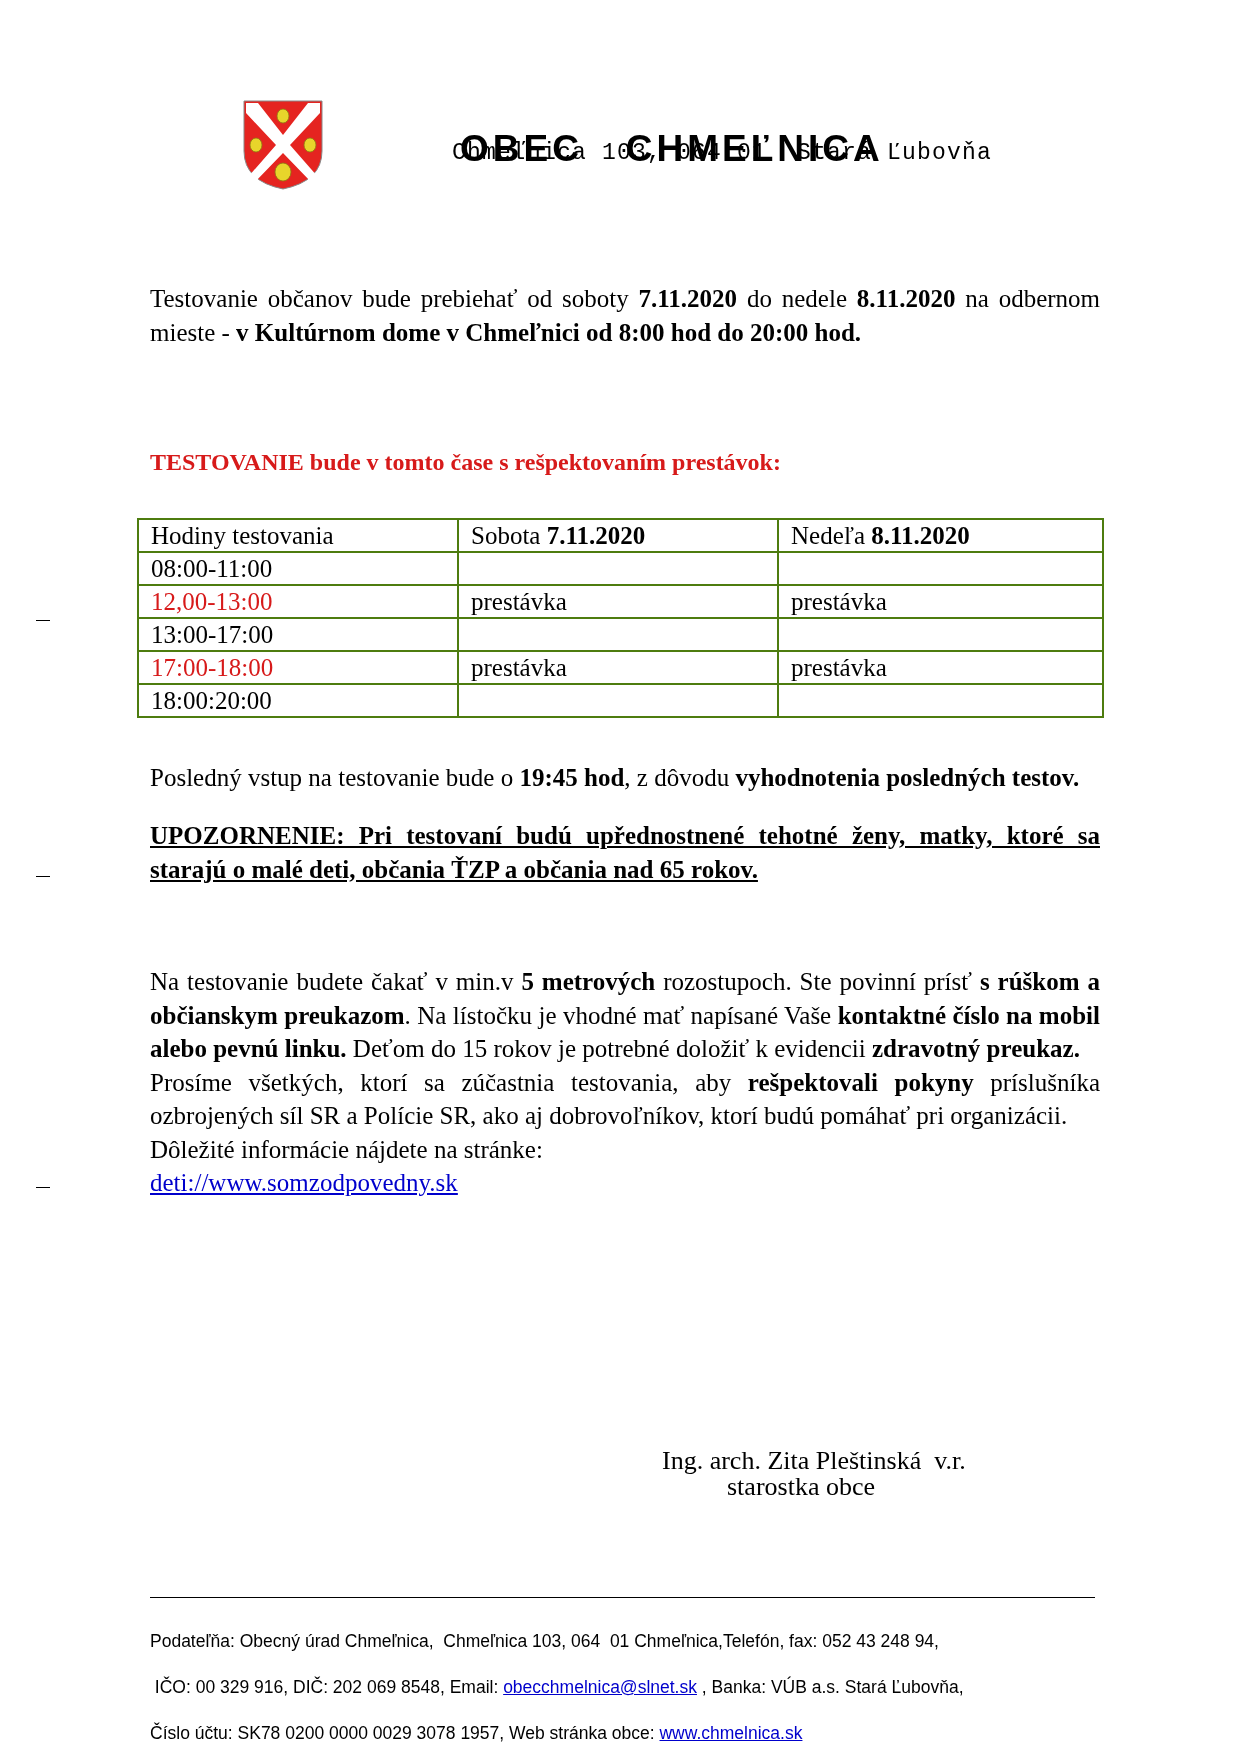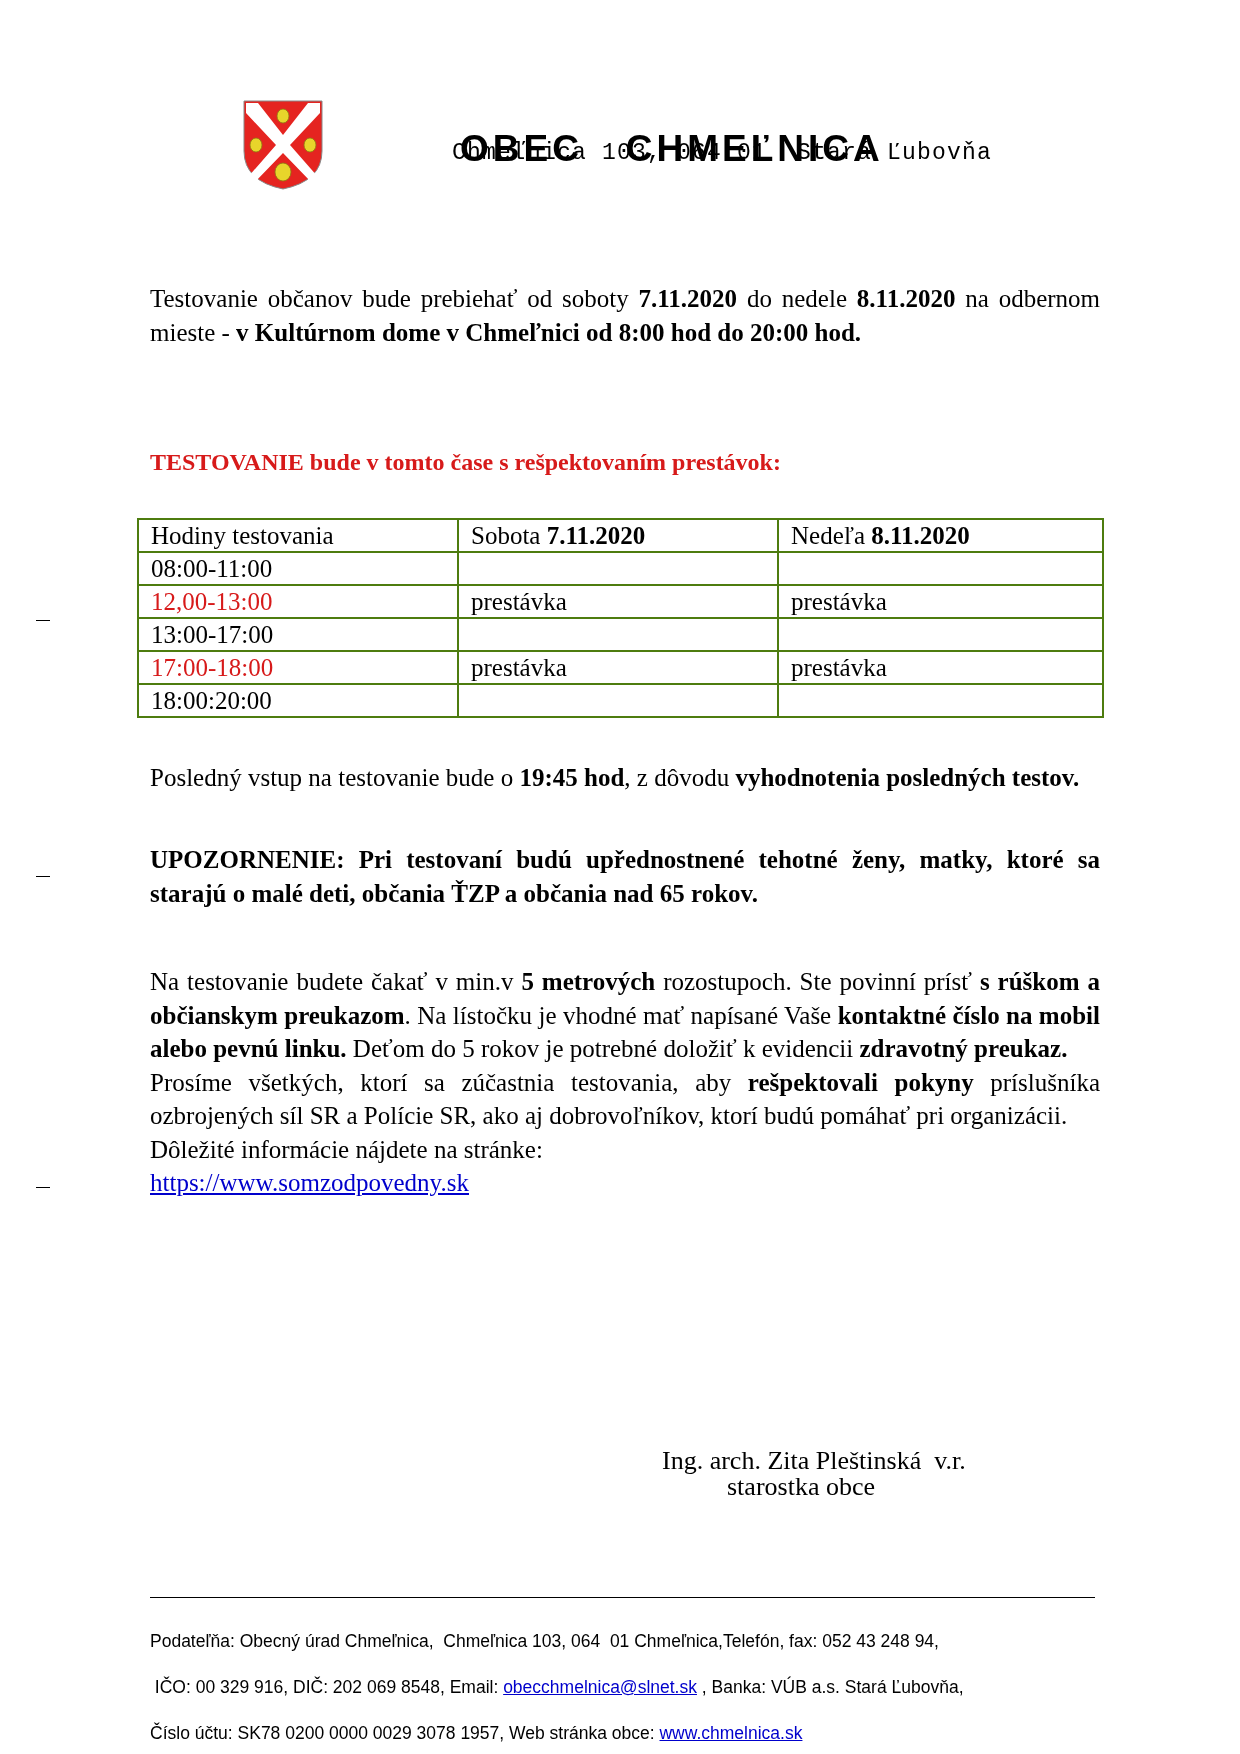--- a/index.html
+++ b/index.html
@@ -16,21 +16,21 @@
     #p1 { top:282px; }
     #heading { position:absolute; left:150px; top:449px; font-size:24px; font-weight:bold; color:#d71a1a; white-space:nowrap; }
 
     #schedule { position:absolute; left:137px; top:518px; width:967px; border-collapse:collapse; font-size:25px; }
     #schedule td { border:2px solid #4d7c0f; height:31px; padding:0 0 0 12px; vertical-align:bottom; line-height:30px; }
     #schedule td.c0 { width:306px; }
     #schedule td.c1 { width:306px; }
     #schedule .red { color:#d71a1a; }
 
     #p2 { top:761px; }
-    #p3 { top:843px; font-weight:bold; }
+    #p3 { top:819px; font-weight:bold;text-decoration:underline; }
     #p4 { top:965px; }
     #link { color:#0000cc; text-decoration:underline; }
 
     .marker { position:absolute; left:36px; width:20px; height:0; border-top:1.5px solid #000; }
     .marker::after { content:""; position:absolute; left:14px; top:-1.5px; width:6px; border-top:1.5px solid #fff; }
 
     #sig-name { position:absolute; left:662px; top:1437px; font-size:26px; white-space:pre;margin-top:9px; }
     #sig-role { position:absolute; left:727px; top:1472px; font-size:26px; }
 
     #footer-rule { position:absolute; left:150px; top:1597px; width:945px; border-top:1.5px solid #000; }
@@ -94,24 +94,24 @@
 </tbody>
   </table>
 
 <div id="p2" class="block serif">
   <span>Posledný vstup na testovanie bude o </span><b>19:45 hod</b><span>, z dôvodu </span><b>vyhodnotenia posledných testov.</b>
 </div>
 
 <div id="p3" class="block serif">UPOZORNENIE: Pri  testovaní budú upřednostnené tehotné ženy, matky, ktoré sa starajú o malé deti, občania ŤZP a občania nad 65 rokov.</div>
 
 <div id="p4" class="block serif">
-  <div><span>Na testovanie budete čakať v min.v </span><b>5 metrových</b><span> rozostupoch. Ste povinní prísť </span><b>s rúškom a občianskym preukazom</b><span>. Na lístočku je vhodné mať napísané Vaše </span><b>kontaktné číslo na mobil alebo pevnú linku.</b><span> Deťom do 5 rokov je potrebné doložiť k evidencii </span><b>zdravotný preukaz.</b></div>
+  <div><span>Na testovanie budete čakať v min.v </span><b>5 metrových</b><span> rozostupoch. Ste povinní prísť </span><b>s rúškom a občianskym preukazom</b><span>. Na lístočku je vhodné mať napísané Vaše </span><b>kontaktné číslo na mobil alebo pevnú linku.</b><span> Deťom do 15 rokov je potrebné doložiť k evidencii </span><b>zdravotný preukaz.</b></div>
   <div><span>Prosíme všetkých, ktorí sa zúčastnia testovania, aby </span><b>rešpektovali pokyny</b><span> príslušníka ozbrojených síl SR a Polície SR, ako aj dobrovoľníkov, ktorí budú pomáhať pri organizácii.</span></div>
   <div style="text-align:left">Dôležité informácie nájdete na stránke:</div>
-  <div style="text-align:left"><a id="link">https://www.somzodpovedny.sk</a></div>
+  <div style="text-align:left"><a id="link">deti://www.somzodpovedny.sk</a></div>
 </div>
 
 <div class="marker" style="top:620px"></div>
 <div class="marker" style="top:876px"></div>
 <div class="marker" style="top:1187px"></div>
 
 <div id="sig-name" class="serif">Ing. arch. Zita Pleštinská  v.r.</div>
 <div id="sig-role" class="serif">starostka obce</div>
 
 <div id="footer-rule"></div>

